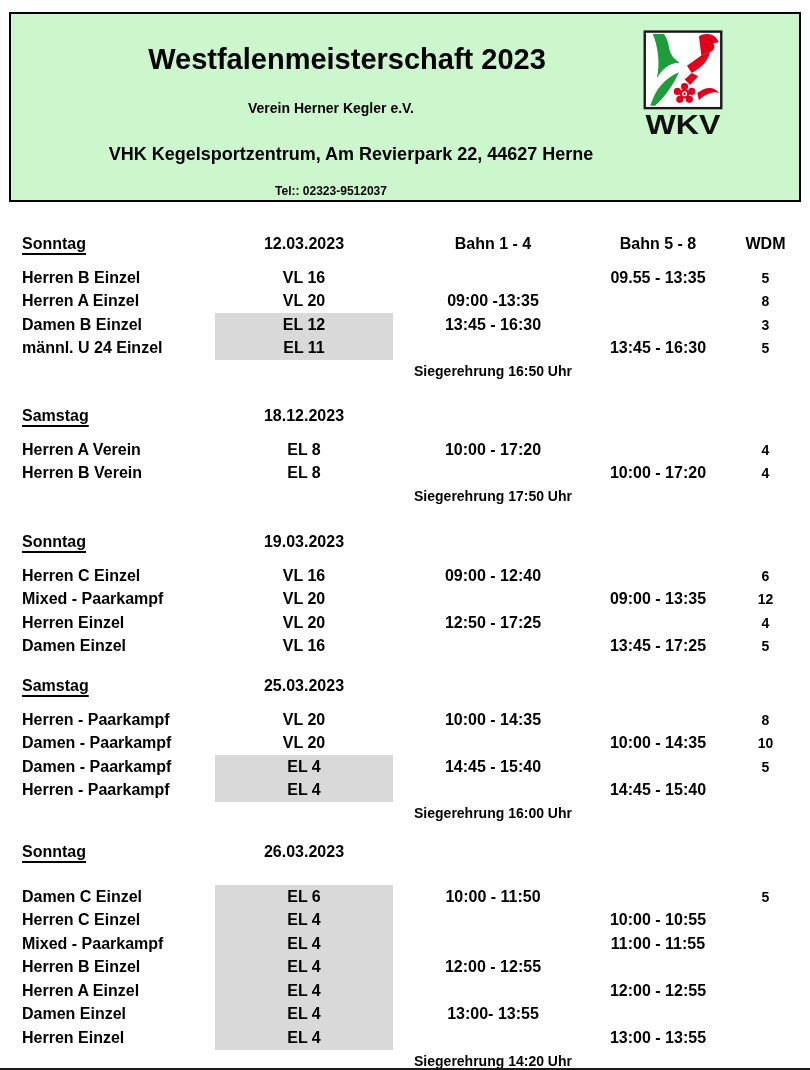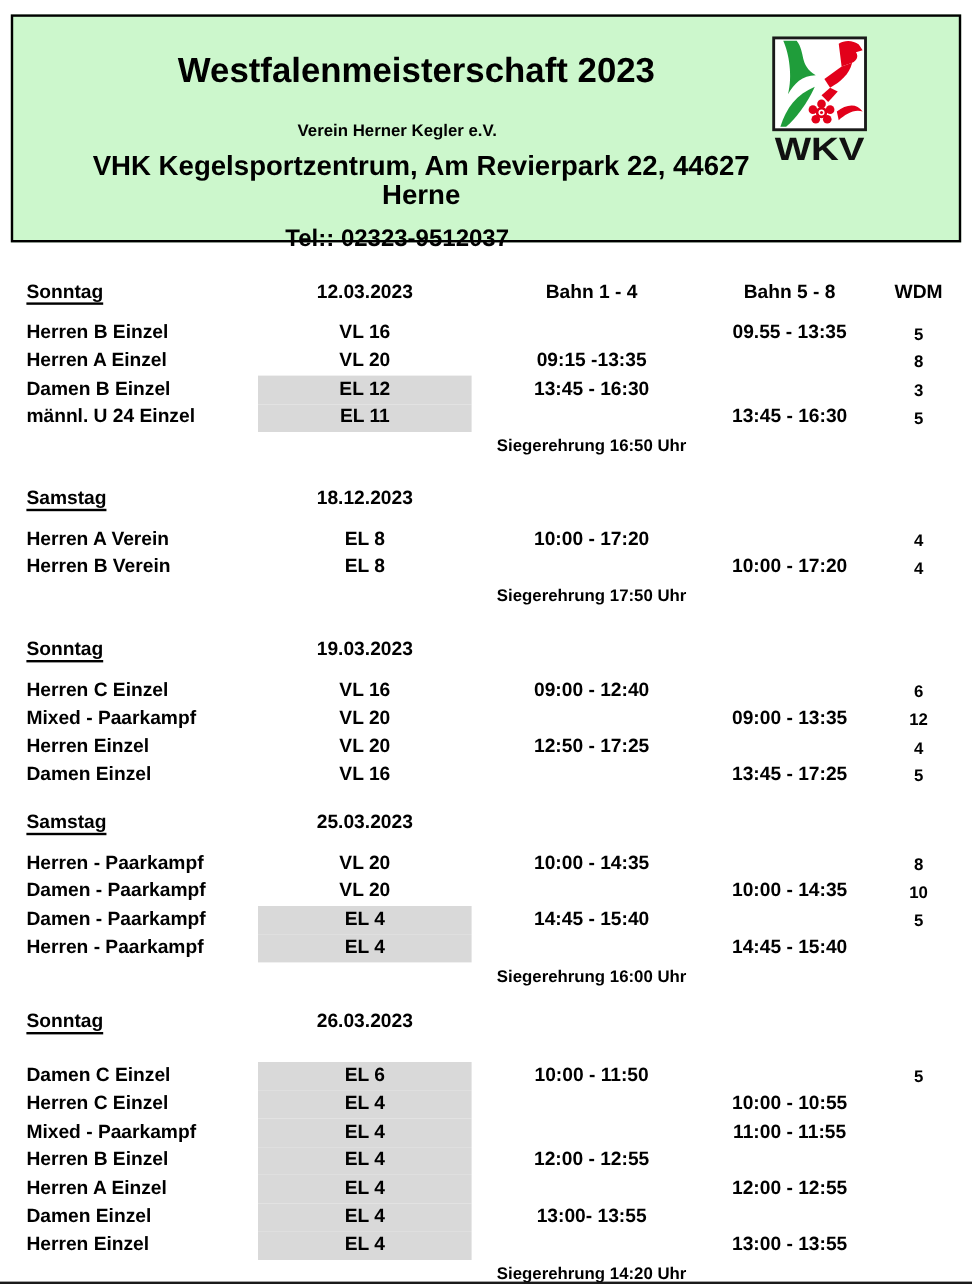--- a/index.html
+++ b/index.html
@@ -20,22 +20,22 @@
     box-sizing:border-box;
     background:#ccf7cc;
   }
   .header-text{
     width:640px;
     text-align:center;
     padding-top:30px;
   }
   .title{font-size:29px;font-weight:bold;line-height:30px;padding-left:32px;}
   .club{font-size:14px;font-weight:bold;line-height:24px;margin-top:22px;}
-  .address{font-size:23px;font-weight:bold;line-height:24px;margin-top:6px;padding-left:40px;}
-  .phone{font-size:20px;font-weight:bold;line-height:22px;margin-top:14px;}
+  .address{font-size:18px;font-weight:bold;line-height:24px;margin-top:22px;padding-left:40px;}
+  .phone{font-size:12px;font-weight:bold;line-height:22px;margin-top:14px;}
   .logo{
     position:absolute;
     top:16px;right:76px;
     width:80px;height:110px;
   }
   .logo svg{width:80px;height:110px;display:block;}
   
   .schedule{width:810px;}
   .row{
     display:grid;
@@ -127,21 +127,21 @@
         <div class="row data-row">
           <div class="cell c-event">Herren B Einzel</div>
           <div class="cell c-league">VL 16</div>
           <div class="cell c-b14"></div>
           <div class="cell c-b58">09.55 - 13:35</div>
           <div class="cell c-wdm">5</div>
         </div>
         <div class="row data-row">
           <div class="cell c-event">Herren A Einzel</div>
           <div class="cell c-league">VL 20</div>
-          <div class="cell c-b14">09:15 -13:35</div>
+          <div class="cell c-b14">09:00 -13:35</div>
           <div class="cell c-b58"></div>
           <div class="cell c-wdm">8</div>
         </div>
         <div class="row data-row">
           <div class="cell c-event">Damen B Einzel</div>
           <div class="cell c-league shaded">EL 12</div>
           <div class="cell c-b14">13:45 - 16:30</div>
           <div class="cell c-b58"></div>
           <div class="cell c-wdm">3</div>
         </div>

